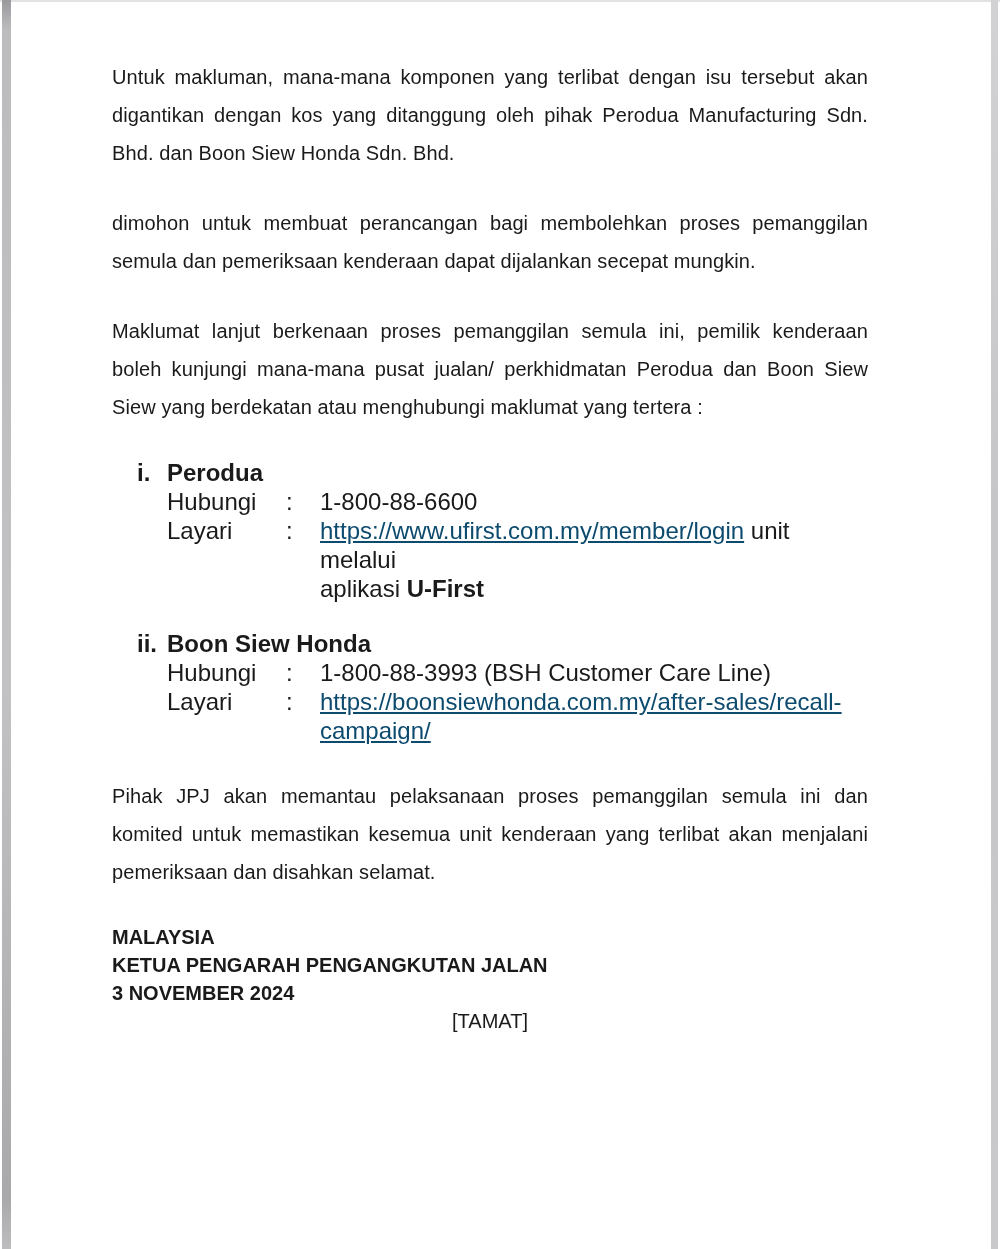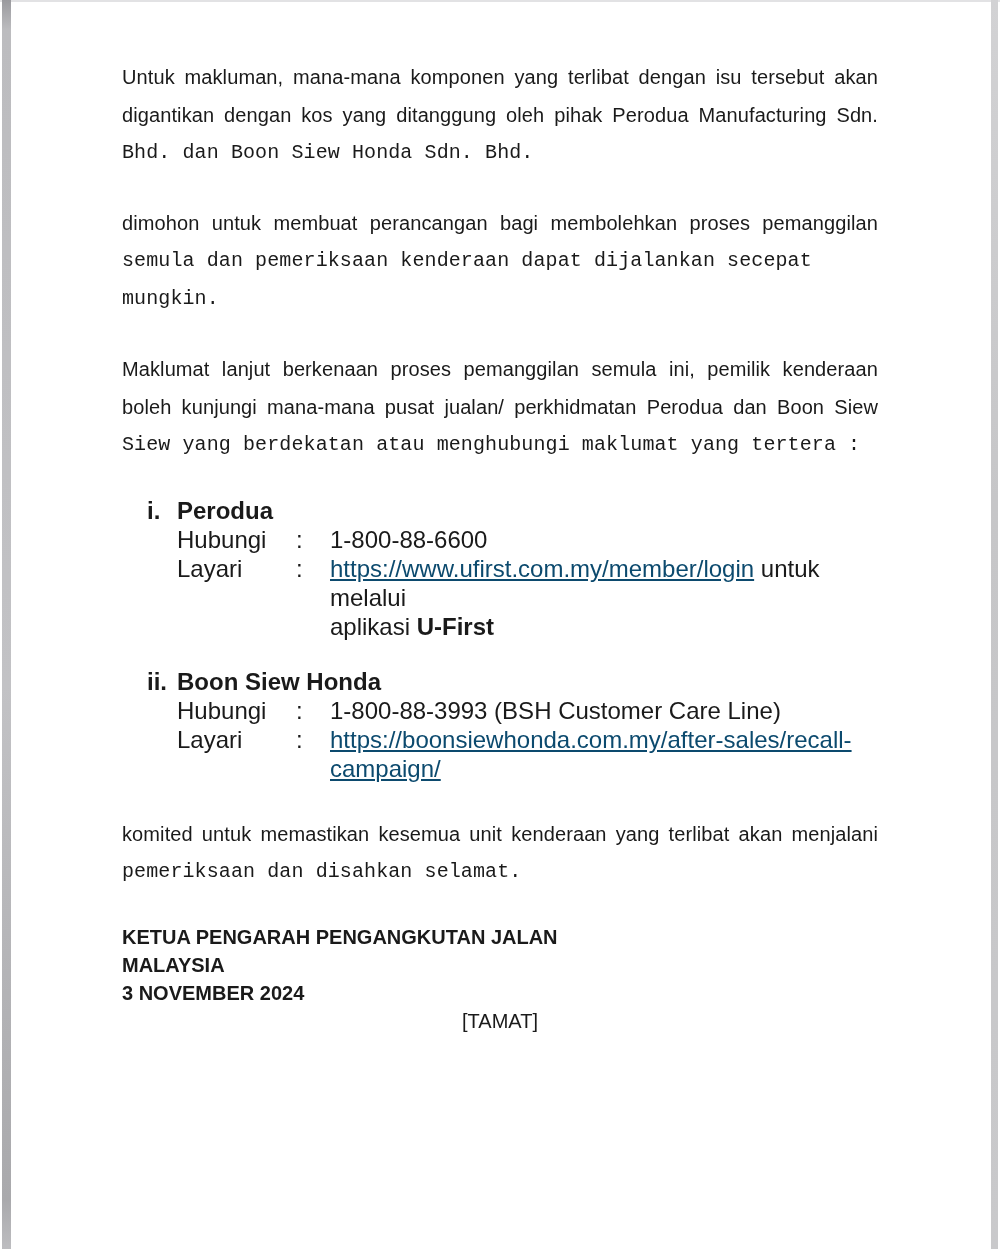--- a/index.html
+++ b/index.html
@@ -19,32 +19,32 @@
   .edge-left {
     position: absolute; left: 2px; top: 0; width: 9px; height: 1249px;
     background: linear-gradient(180deg, #9a9a9e 0px, #bcbcbf 30px, #c2c2c5 55%, #a9a9ac 96%, #bdbdc0 100%);
   }
   .edge-right {
     position: absolute; left: 991px; top: 0; width: 7px; height: 1249px;
     background: linear-gradient(180deg, #d2d2d4 0%, #c6c6c8 40%, #c9c9cb 100%);
   }
   .content {
     position: absolute;
-    left: 122px; top: 0;
+    left: 112px; top: 0;
     width: 756px;
     padding-top: 58px;
   }
   .para {
     margin: 0 0 32px 0;
     font-size: 20px;
     line-height: 38px;
     letter-spacing: 0.1px;
   }
   .para .jl { text-align: justify; text-align-last: justify; }
-  .para .jl-last { text-align: left; text-align-last: left; font-family: Liberation Mono, monospace; }
+  .para .jl-last { text-align: right; text-align-last: left; }
 
   .contact-list { margin: 0; }
   .contact-item { margin: 16px 0 26px 0; font-size: 24px; line-height: 29px; }
   .contact-item.last { margin-bottom: 32px; }
   .item-head { padding-left: 25px; font-weight: bold; }
   .item-head .num { display: inline-block; width: 30px; }
   .detail-row {
     display: grid;
     grid-template-columns: 55px 119px 34px 1fr;
   }
@@ -103,21 +103,21 @@
         <span class="cell">Hubungi</span>
         <span class="cell">:</span>
         <span class="cell">1-800-88-6600</span>
       </div>
       <div class="detail-row">
         <span class="cell"></span>
         <span class="cell">Layari</span>
         <span class="cell">:</span>
         <span class="cell val-flex">
           <a class="doc-link">https://www.ufirst.com.my/member/login</a>
-          <span>untuk</span>
+          <span>unit</span>
           <span>melalui</span>
         </span>
       </div>
       <div class="detail-row">
         <span class="cell"></span>
         <span class="cell"></span>
         <span class="cell"></span>
         <span class="cell">
           <span>aplikasi</span>
           <span class="bold">U-First</span>
@@ -141,25 +141,26 @@
         <span class="cell">:</span>
         <span class="cell">
           <a class="doc-link">https://boonsiewhonda.com.my/after-sales/recall-campaign/</a>
         </span>
       </div>
     </div>
 
   </div>
 
   <div class="para">
+    <div class="jl">Pihak JPJ akan memantau pelaksanaan proses pemanggilan semula ini dan</div>
     <div class="jl">komited untuk memastikan kesemua unit kenderaan yang terlibat akan menjalani</div>
     <div class="jl-last">pemeriksaan dan disahkan selamat.</div>
   </div>
 
   <div class="signature">
+    <div>MALAYSIA</div>
     <div>KETUA PENGARAH PENGANGKUTAN JALAN</div>
-    <div>MALAYSIA</div>
     <div>3 NOVEMBER 2024</div>
   </div>
 
   <div class="end-marker">[TAMAT]</div>
 
 </div>
 
 </body></html>

